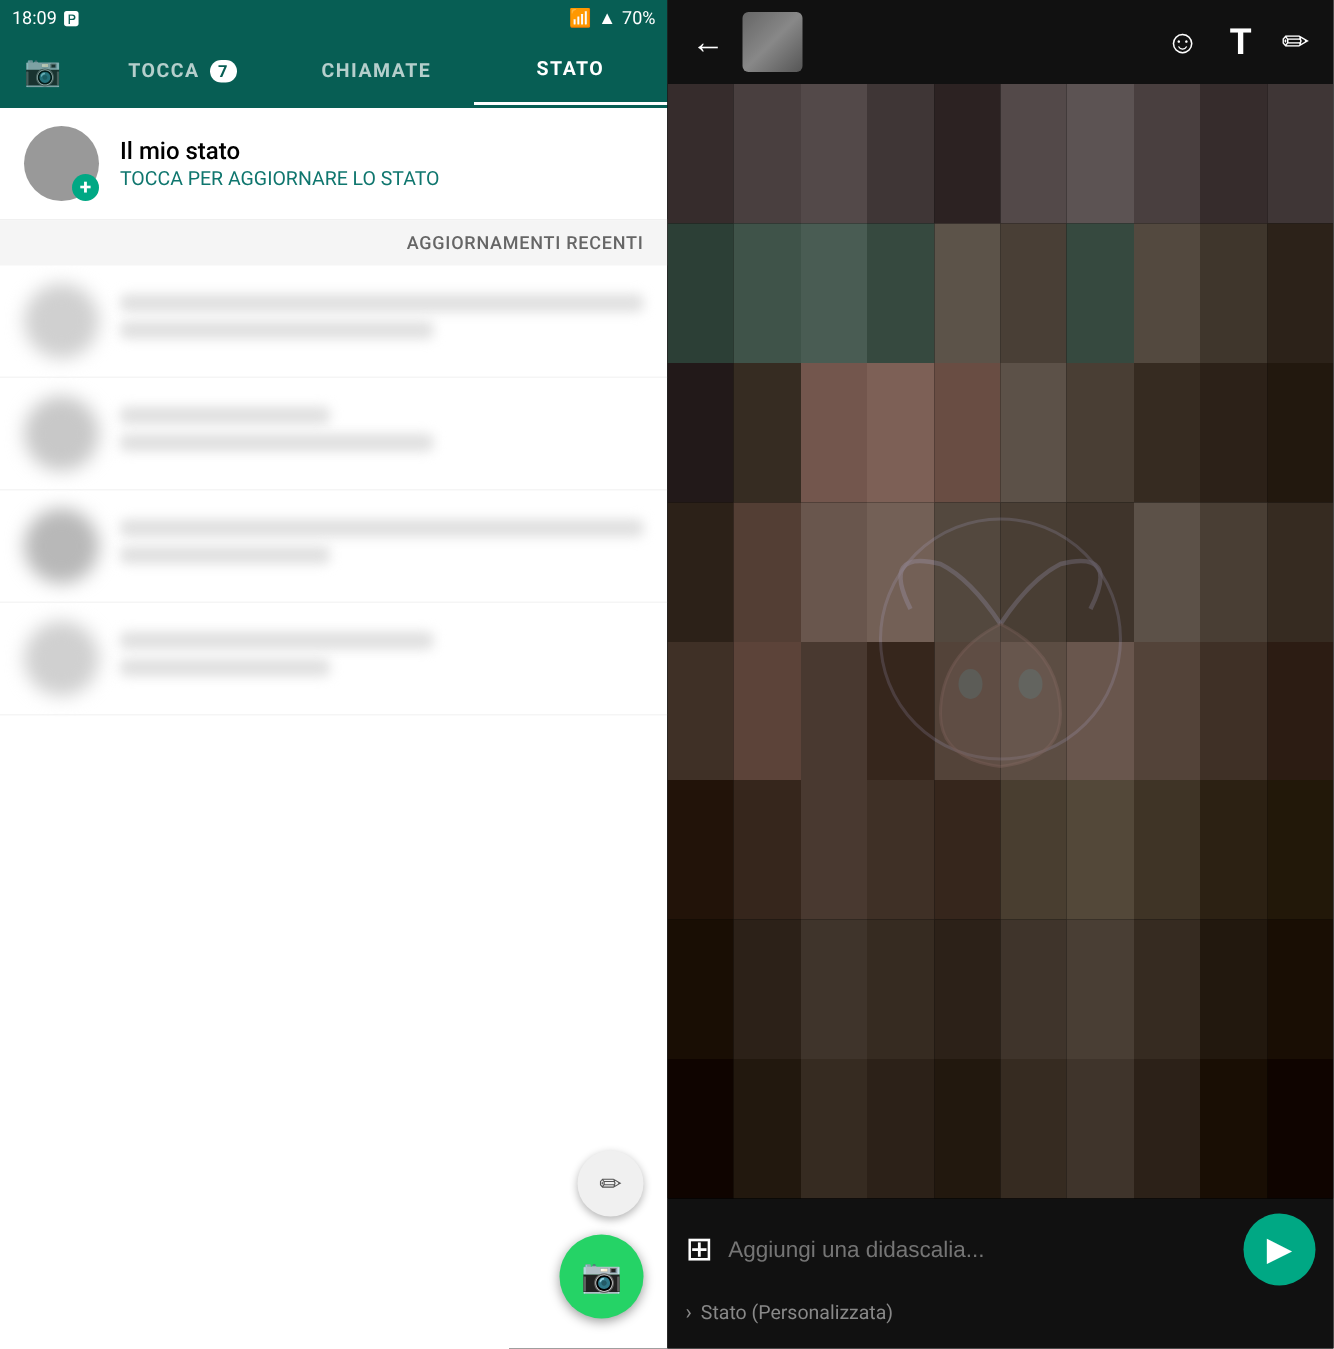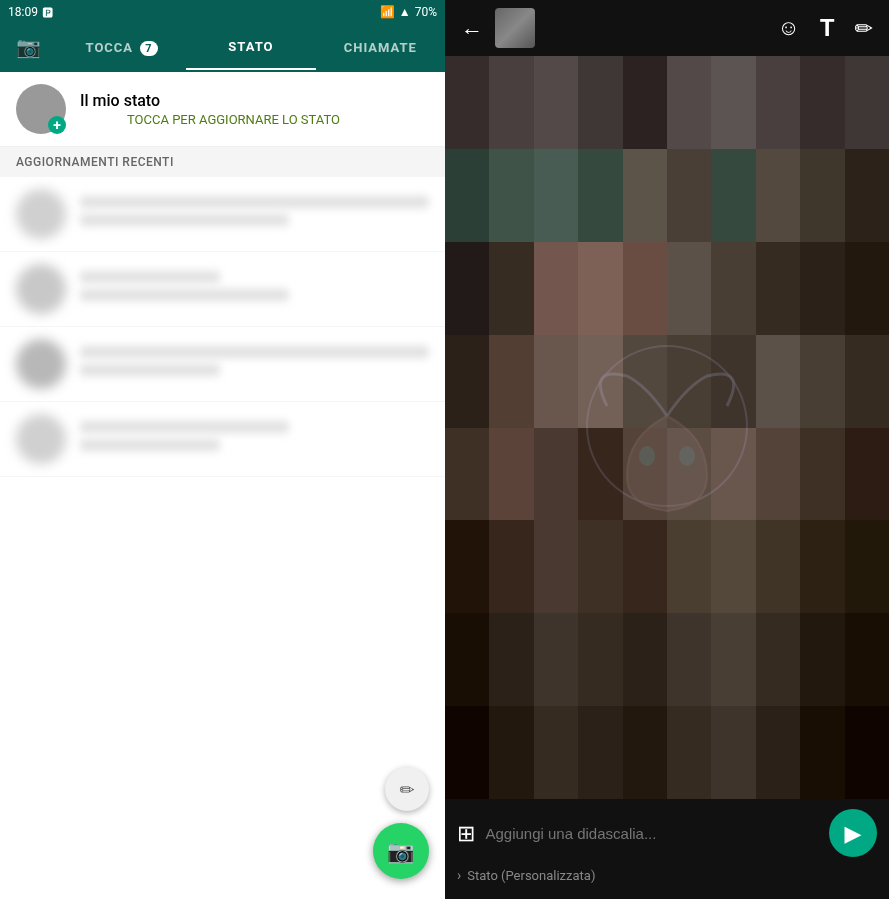--- a/index.html
+++ b/index.html
@@ -119,30 +119,31 @@
       height: 18px;
       display: flex;
       align-items: center;
       justify-content: center;
       color: #fff;
       font-size: 14px;
       font-weight: bold;
     }
     .status-info {}
     .status-name { font-size: 16px; font-weight: 500; color: #000; }
-    .status-sub { font-size: 13px; color: #4d7c0f; margin-top: 2px; margin-left: 47px; }
+    .status-sub { font-size: 13px; color: #0f766e; margin-top: 2px; }
 
     .section-header {
       background: #f5f5f5;
       padding: 8px 16px;
       font-size: 12px;
       color: #666;
       letter-spacing: 0.5px;
       font-weight: 500;
       text-transform: uppercase;
+      text-align: right;
     }
 
     .status-list { flex: 1; overflow-y: auto; }
     .status-item {
       display: flex;
       align-items: center;
       padding: 12px 16px;
       border-bottom: 1px solid #f5f5f5;
       cursor: pointer;
     }
@@ -366,25 +367,25 @@
     </div>
   </div>
 
 
   <div class="tabs">
     <div class="tab-camera">📷</div>
     <div class="tab">
       <span>TOCCA</span>
       <span class="tab-badge">7</span>
     </div>
+    <div class="tab">
+      <span>CHIAMATE</span>
+    </div>
     <div class="tab active">
       <span>STATO</span>
-    </div>
-    <div class="tab">
-      <span>CHIAMATE</span>
     </div>
   </div>
 
   <div class="my-status-row">
     <div class="avatar-container">
       <div class="avatar" style="background:#999;"></div>
       <div class="avatar-add">+</div>
     </div>
     <div class="status-info">
       <div class="status-name">Il mio stato</div>

